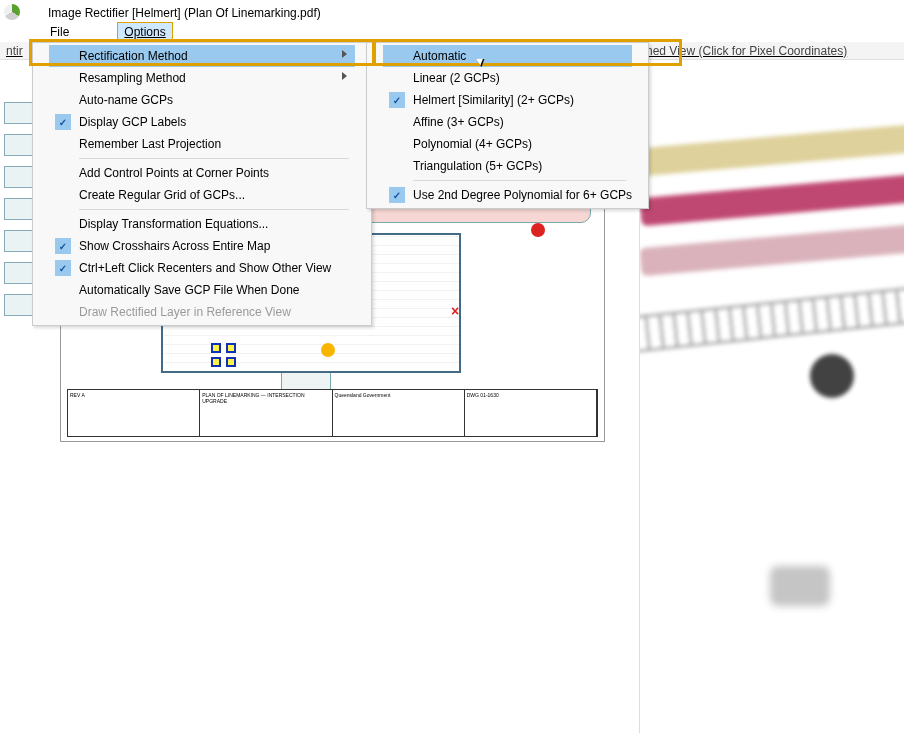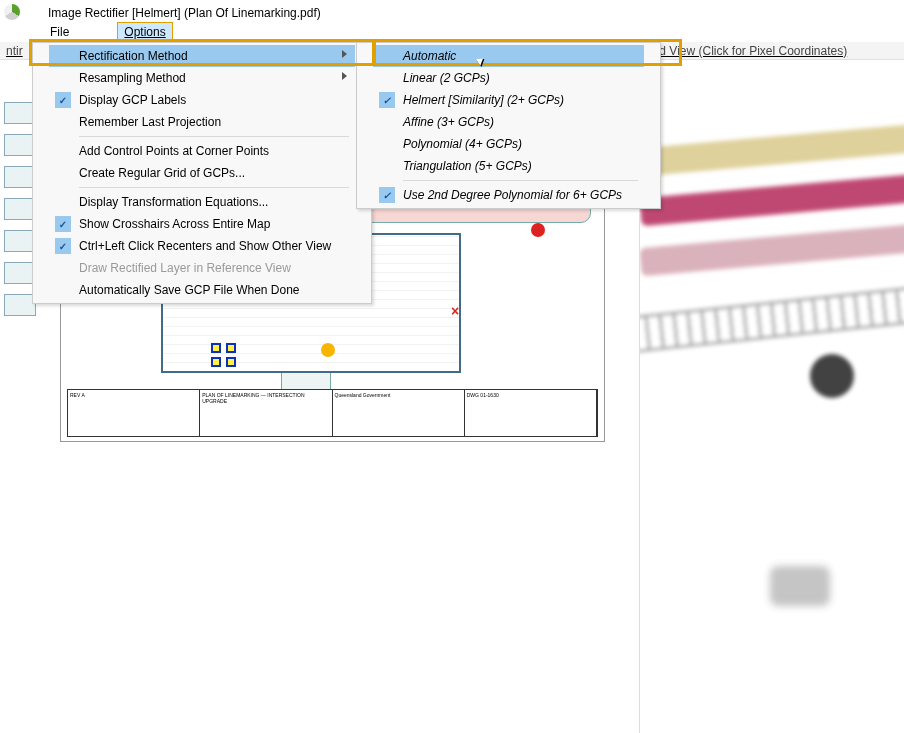--- a/index.html
+++ b/index.html
@@ -139,20 +139,23 @@
 <div class="menu-panel" style="left:32px; top:42px; width:340px;">
   <div class="row hovered">
     <span>Rectification Method</span>
     <span class="arrow"></span>
   </div>
   <div class="row">
     <span>Resampling Method</span>
     <span class="arrow"></span>
   </div>
   <div class="row">
+    <span>Auto-name GCPs</span>
+  </div>
+  <div class="row">
     <span class="check">✓</span>
     <span>Display GCP Labels</span>
   </div>
   <div class="row">
     <span>Remember Last Projection</span>
   </div>
   <div class="sep"></div>
   <div class="row">
     <span>Add Control Points at Corner Points</span>
   </div>
@@ -163,30 +166,30 @@
   <div class="row">
     <span>Display Transformation Equations...</span>
   </div>
   <div class="row">
     <span class="check">✓</span>
     <span>Show Crosshairs Across Entire Map</span>
   </div>
   <div class="row">
     <span class="check">✓</span>
     <span>Ctrl+Left Click Recenters and Show Other View</span>
+  </div>
+  <div class="row">
+    <span>Automatically Save GCP File When Done</span>
   </div>
   <div class="row disabled">
     <span>Draw Rectified Layer in Reference View</span>
   </div>
-  <div class="row">
-    <span>Automatically Save GCP File When Done</span>
-  </div>
-</div>
-
-<div class="menu-panel" style="left:356px; top:42px; width:305px;font-style:italic;">
+</div>
+
+<div class="menu-panel" style="left:366px; top:42px; width:283px;">
   <div class="row hovered">
     <span>Automatic</span>
   </div>
   <div class="row">
     <span>Linear (2 GCPs)</span>
   </div>
   <div class="row">
     <span class="check">✓</span>
     <span>Helmert [Similarity] (2+ GCPs)</span>
   </div>

